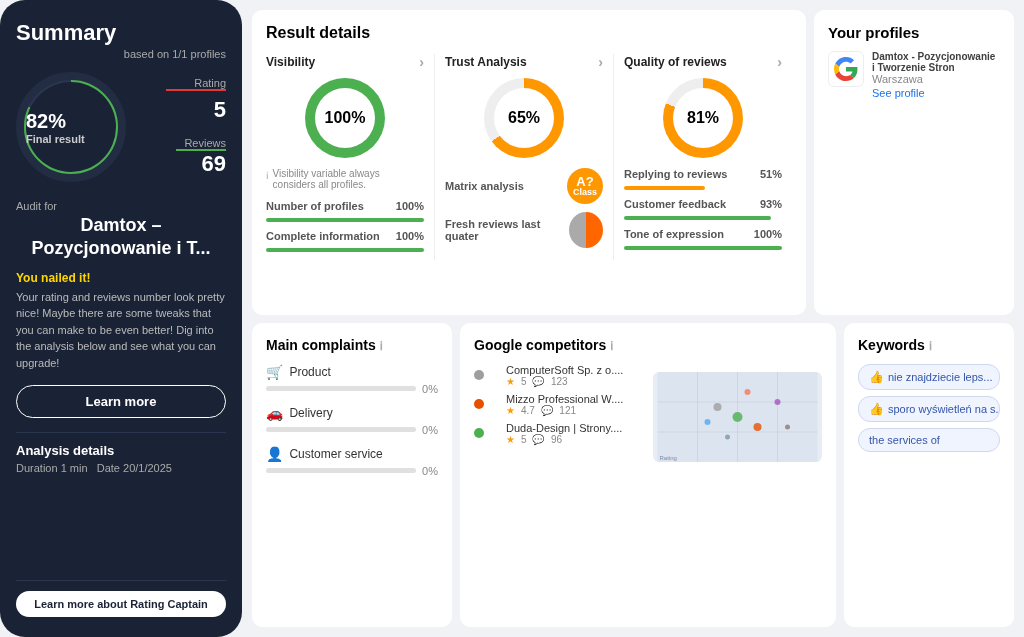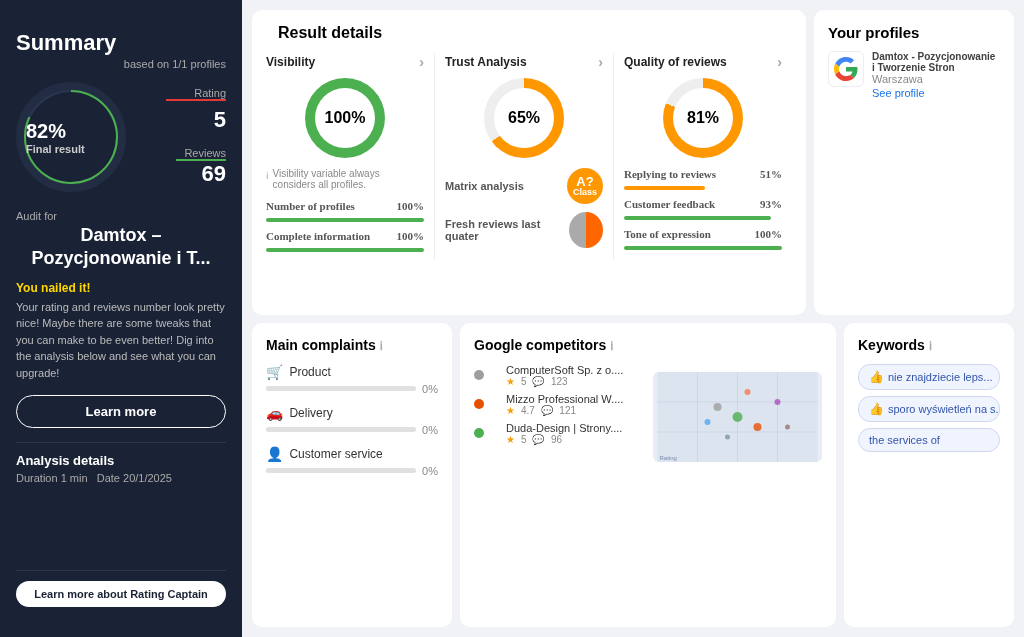--- a/index.html
+++ b/index.html
@@ -1,21 +1,21 @@
 <!DOCTYPE html>
 <html><head>
   <meta charset="utf-8">
   <style>
     * { box-sizing: border-box; margin: 0; padding: 0; }
     body { font-family: 'Segoe UI', Arial, sans-serif; background: #f0f2f5; display: flex; width: 1024px; height: 637px; overflow: hidden; font-size: 13px; }
 
     
     .sidebar {
-      width: 242px; min-width: 242px; background: #1a2235; color: #fff; padding: 30px 16px;
-      display: flex; flex-direction: column; position: relative;
+      width: 242px; min-width: 242px; background: #1a2235; color: #fff; padding: 20px 16px;
+      display: flex; flex-direction: column; position: relative; border-radius: 25px;
     }
     .sidebar-title { font-size: 22px; font-weight: 700; margin-bottom: 2px; }
     .sidebar-based { font-size: 11px; color: #aaa; text-align: right; margin-bottom: 12px; }
 
     .score-section { display: flex; align-items: center; justify-content: space-between; margin-bottom: 10px; }
     .circle-score {
       width: 110px; height: 110px; border-radius: 50%;
       border: 8px solid #222c42;
       background: conic-gradient(#4caf50 0% 82%, #2a3550 82% 100%);
       display: flex; flex-direction: column; align-items: center; justify-content: center;
@@ -61,21 +61,21 @@
     
     .main { flex: 1; overflow: hidden; display: flex; flex-direction: column; gap: 8px; padding: 10px; }
 
     .top-row { display: flex; gap: 8px; flex: 1; }
     .bottom-row { display: flex; gap: 8px; flex: 1; }
 
     
     .result-details {
       background: #fff; border-radius: 10px; padding: 14px; flex: 1.6;
     }
-    .result-details-title { font-size: 16px; font-weight: 700; margin-bottom: 12px; margin-left: 12px; }
+    .result-details-title { font-size: 16px; font-weight: 700; margin-bottom: 12px; }
 
     .result-cols { display: flex; gap: 0; }
     .result-col { flex: 1; padding: 0 10px; border-right: 1px solid #eee; }
     .result-col:first-child { padding-left: 0; }
     .result-col:last-child { border-right: none; }
 
     .col-title { font-size: 12px; font-weight: 700; color: #222; margin-bottom: 8px; display: flex; align-items: center; justify-content: space-between; }
     .col-chevron { color: #aaa; font-size: 14px; cursor: pointer; }
 
     .donut-container { display: flex; justify-content: center; margin-bottom: 10px; }
@@ -87,21 +87,21 @@
     .donut-81 { background: conic-gradient(#ff9800 0% 81%, #eee 81%); }
 
     .donut-inner {
       position: absolute; width: 60px; height: 60px; border-radius: 50%; background: #fff;
       display: flex; align-items: center; justify-content: center;
     }
 
     .visibility-note { font-size: 10px; color: #888; margin-top: 6px; display: flex; gap: 4px; }
     .info-icon { color: #aaa; }
 
-    .metric-row { display: flex; justify-content: space-between; align-items: flex-start; margin-bottom: 6px; font-family: Liberation Serif, serif; }
+    .metric-row { display: flex; justify-content: space-between; align-items: flex-start; margin-bottom: 6px; }
     .metric-name { font-size: 11px; color: #555; font-weight: 600; }
     .metric-pct { font-size: 11px; font-weight: 700; color: #555; }
     .metric-bar { height: 4px; border-radius: 2px; margin-bottom: 8px; }
     .bar-green { background: linear-gradient(90deg, #4caf50 0%, #4caf50 100%); }
     .bar-orange { background: linear-gradient(90deg, #ff9800 0%, #ff9800 100%); }
 
     .matrix-row { display: flex; justify-content: space-between; align-items: center; margin-bottom: 8px; }
     .matrix-badge {
       background: #ff9800; color: #fff; font-size: 13px; font-weight: 700;
       border-radius: 50%; width: 36px; height: 36px; display: flex; align-items: center;

